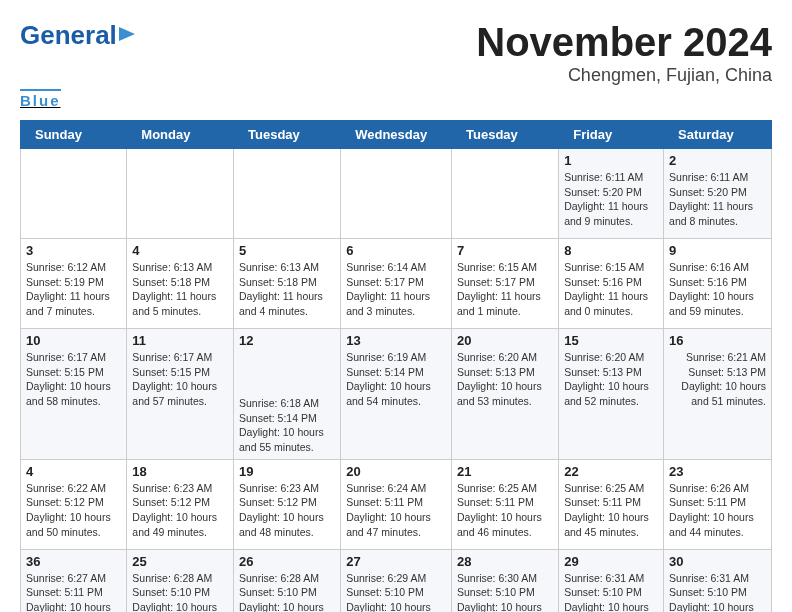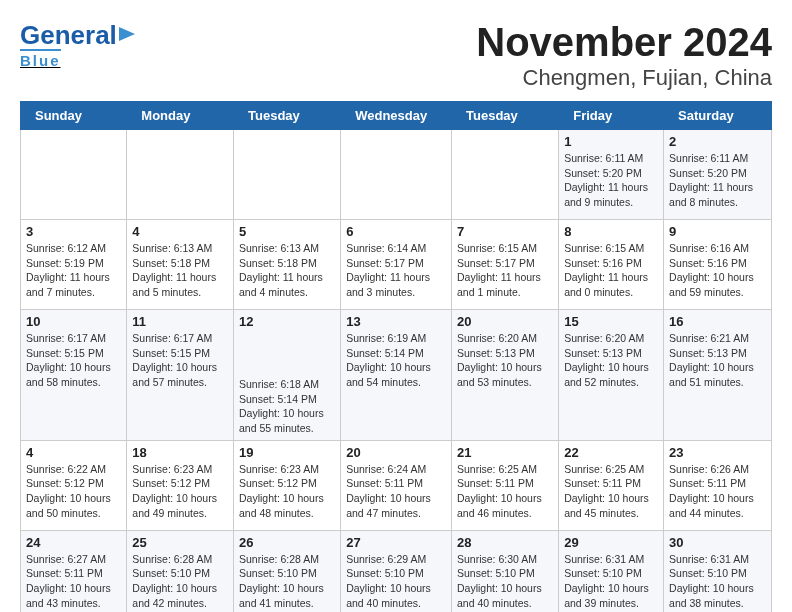--- a/index.html
+++ b/index.html
@@ -13,31 +13,32 @@
     .header {
       display: flex;
       justify-content: space-between;
       align-items: flex-start;
       margin-bottom: 10px;
     }
     .logo {
       display: flex;
       flex-direction: column;
       align-items: flex-start;
+      gap: 40px;
     }
     .title-block {
       text-align: right;
     }
     .title-block h1 {
       font-size: 40px;
       font-weight: bold;
       color: #222;
     }
     .title-block h2 {
-      font-size: 22px;
+      font-size: 18px;
       font-weight: normal;
       color: #444;
     }
     .calendar {
       width: 100%;
       border-collapse: collapse;
     }
     .calendar thead tr th {
       background: #2266aa;
       color: #fff;
@@ -214,21 +215,21 @@
 Daylight: 10 hours and 53 minutes.</div>
         </td>
         <td>
           <span class="day-number">15</span>
           <div class="day-info" style="white-space: pre-line;">Sunrise: 6:20 AM
 Sunset: 5:13 PM
 Daylight: 10 hours and 52 minutes.</div>
         </td>
         <td>
           <span class="day-number">16</span>
-          <div class="day-info" style="white-space: pre-line;">Sunrise: 6:21 AM
+          <div class="day-info" style="white-space: pre-line; text-align: right;">Sunrise: 6:21 AM
 Sunset: 5:13 PM
 Daylight: 10 hours and 51 minutes.</div>
         </td>
       </tr>
       <tr>
         <td>
           <span class="day-number">4</span>
           <div class="day-info" style="white-space: pre-line;">Sunrise: 6:22 AM
 Sunset: 5:12 PM
 Daylight: 10 hours and 50 minutes.</div>
@@ -265,21 +266,21 @@
         </td>
         <td>
           <span class="day-number">23</span>
           <div class="day-info" style="white-space: pre-line;">Sunrise: 6:26 AM
 Sunset: 5:11 PM
 Daylight: 10 hours and 44 minutes.</div>
         </td>
       </tr>
       <tr>
         <td>
-          <span class="day-number">24</span>
+          <span class="day-number">36</span>
           <div class="day-info" style="white-space: pre-line;">Sunrise: 6:27 AM
 Sunset: 5:11 PM
 Daylight: 10 hours and 43 minutes.</div>
         </td>
         <td>
           <span class="day-number">25</span>
           <div class="day-info" style="white-space: pre-line;">Sunrise: 6:28 AM
 Sunset: 5:10 PM
 Daylight: 10 hours and 42 minutes.</div>
         </td>

